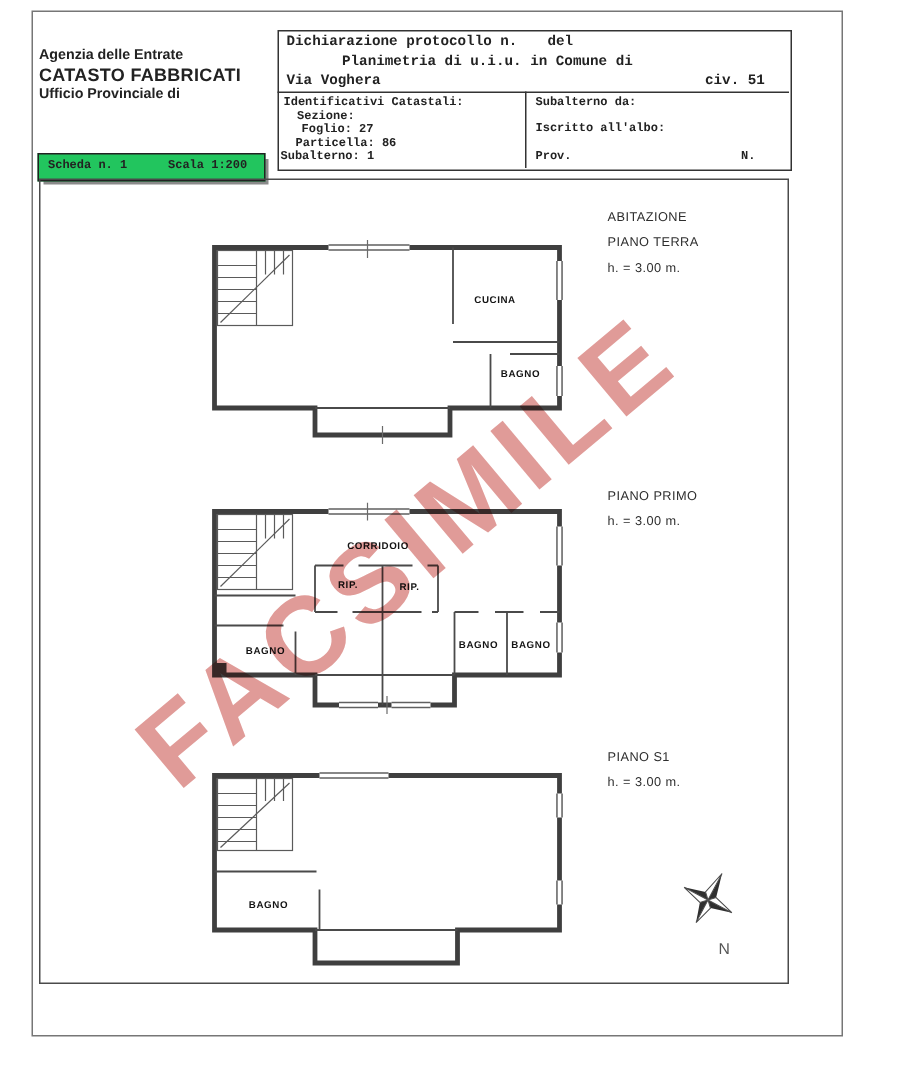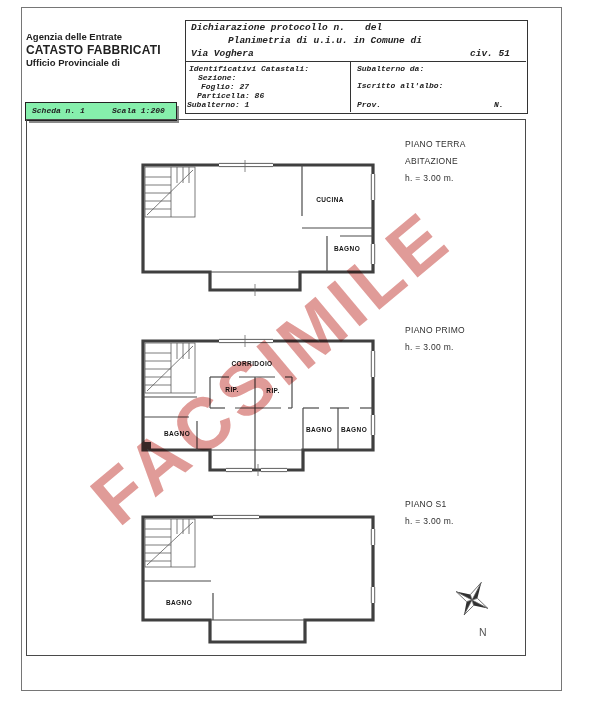--- a/index.html
+++ b/index.html
@@ -1,32 +1,32 @@
 <!DOCTYPE html>
 <html><head>
 <meta charset="utf-8">
 <style>
   html,body{margin:0;padding:0;background:#fff;}
   .page{position:relative;width:600px;height:714px;background:#ffffff;overflow:hidden;
         font-family:"Liberation Sans",sans-serif;color:#1c1c1c;}
   .abs{position:absolute;}
-  .mono{font-family:"Liberation Mono","DejaVu Sans Mono",monospace;font-weight:bold;color:#222;font-style:italic;}
+  .mono{font-family:"Liberation Mono","DejaVu Sans Mono",monospace;font-weight:bold;color:#222;}
 
   
   .outer-border{left:21px;top:7px;width:539px;height:682px;border:1.4px solid #767676;}
   .drawing-frame{left:26px;top:119px;width:498px;height:535px;border:1.5px solid #4a4a4a;}
 
   
   .hdr{left:26px;width:154px;font-weight:bold;color:#222;}
   .hdr1{top:31px;font-size:9.5px;}
   .hdr2{top:43px;font-size:12px;letter-spacing:.2px;}
   .hdr3{top:57px;font-size:9.5px;}
 
   
-  .scheda-box{left:25px;top:102px;width:150px;height:17px;border:1.6px solid #222;background:#86efac;
+  .scheda-box{left:25px;top:102px;width:150px;height:17px;border:1.6px solid #222;background:#22c55e;
               box-shadow:3px 3px 0 -1px #8a8a8a;}
   .scheda-box span{position:absolute;top:3px;font-size:8px;}
   .scheda-l{left:6px;} .scheda-r{left:86px;}
 
   
   .form-box{left:185px;top:20px;width:341px;height:92px;border:1.2px solid #333;background:#fff;}
   .form-divider-h{left:185px;top:61px;width:341px;height:0;border-top:1.2px solid #333;}
   .form-divider-v{left:350px;top:61px;width:0;height:51px;border-left:1.2px solid #333;}
   .f10{font-size:9.5px;} .f8{font-size:8px;}
 
@@ -84,22 +84,22 @@
   <div class="abs mono f8" style="left:187px;top:100px;">Subalterno: 1</div>
 
   <div class="abs mono f8" style="left:357px;top:64px;">Subalterno da:</div>
   <div class="abs mono f8" style="left:357px;top:81px;">Iscritto all'albo:</div>
   <div class="abs mono f8" style="left:357px;top:100px;text-align:right;">Prov.</div>
   <div class="abs mono f8" style="left:494px;top:100px;">N.</div>
 
   <div class="abs drawing-frame"></div>
 
   <div class="abs floor-label" style="top:136px;">
+    <div>ABITAZIONE</div>
     <div>PIANO TERRA</div>
-    <div>ABITAZIONE</div>
     <div>h. = 3.00 m.</div>
   </div>
   <div class="abs floor-label" style="top:322px;">
     <div>PIANO PRIMO</div>
     <div>h. = 3.00 m.</div>
   </div>
   <div class="abs floor-label" style="top:496px;">
     <div>PIANO S1</div>
     <div>h. = 3.00 m.</div>
   </div>

